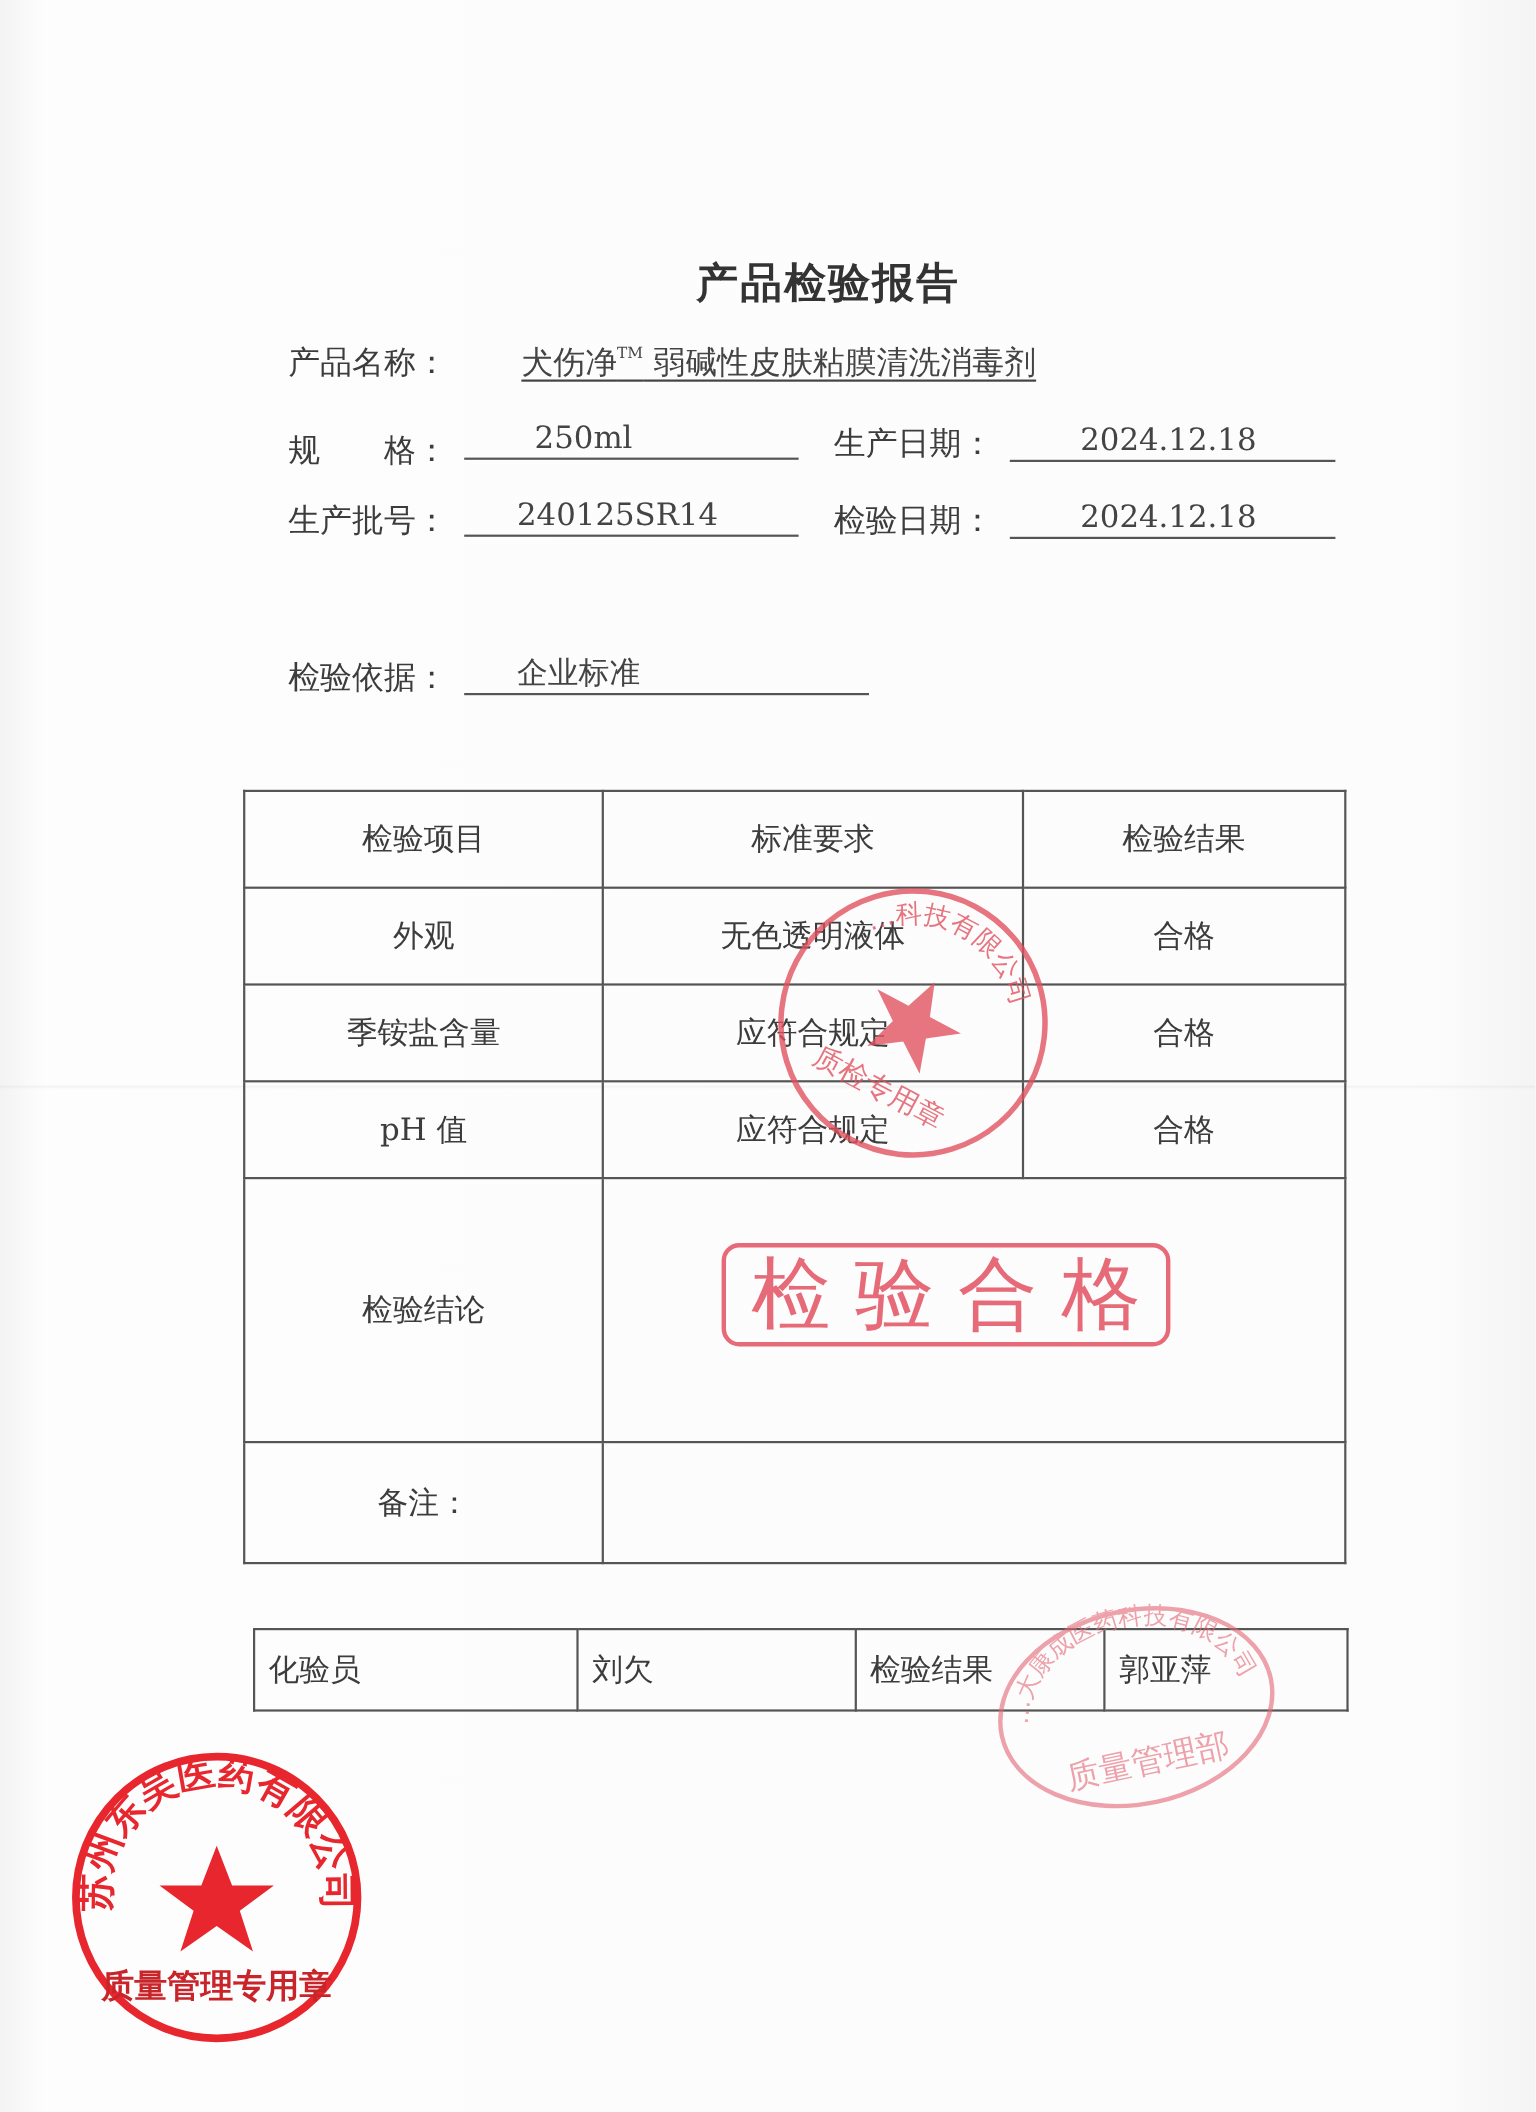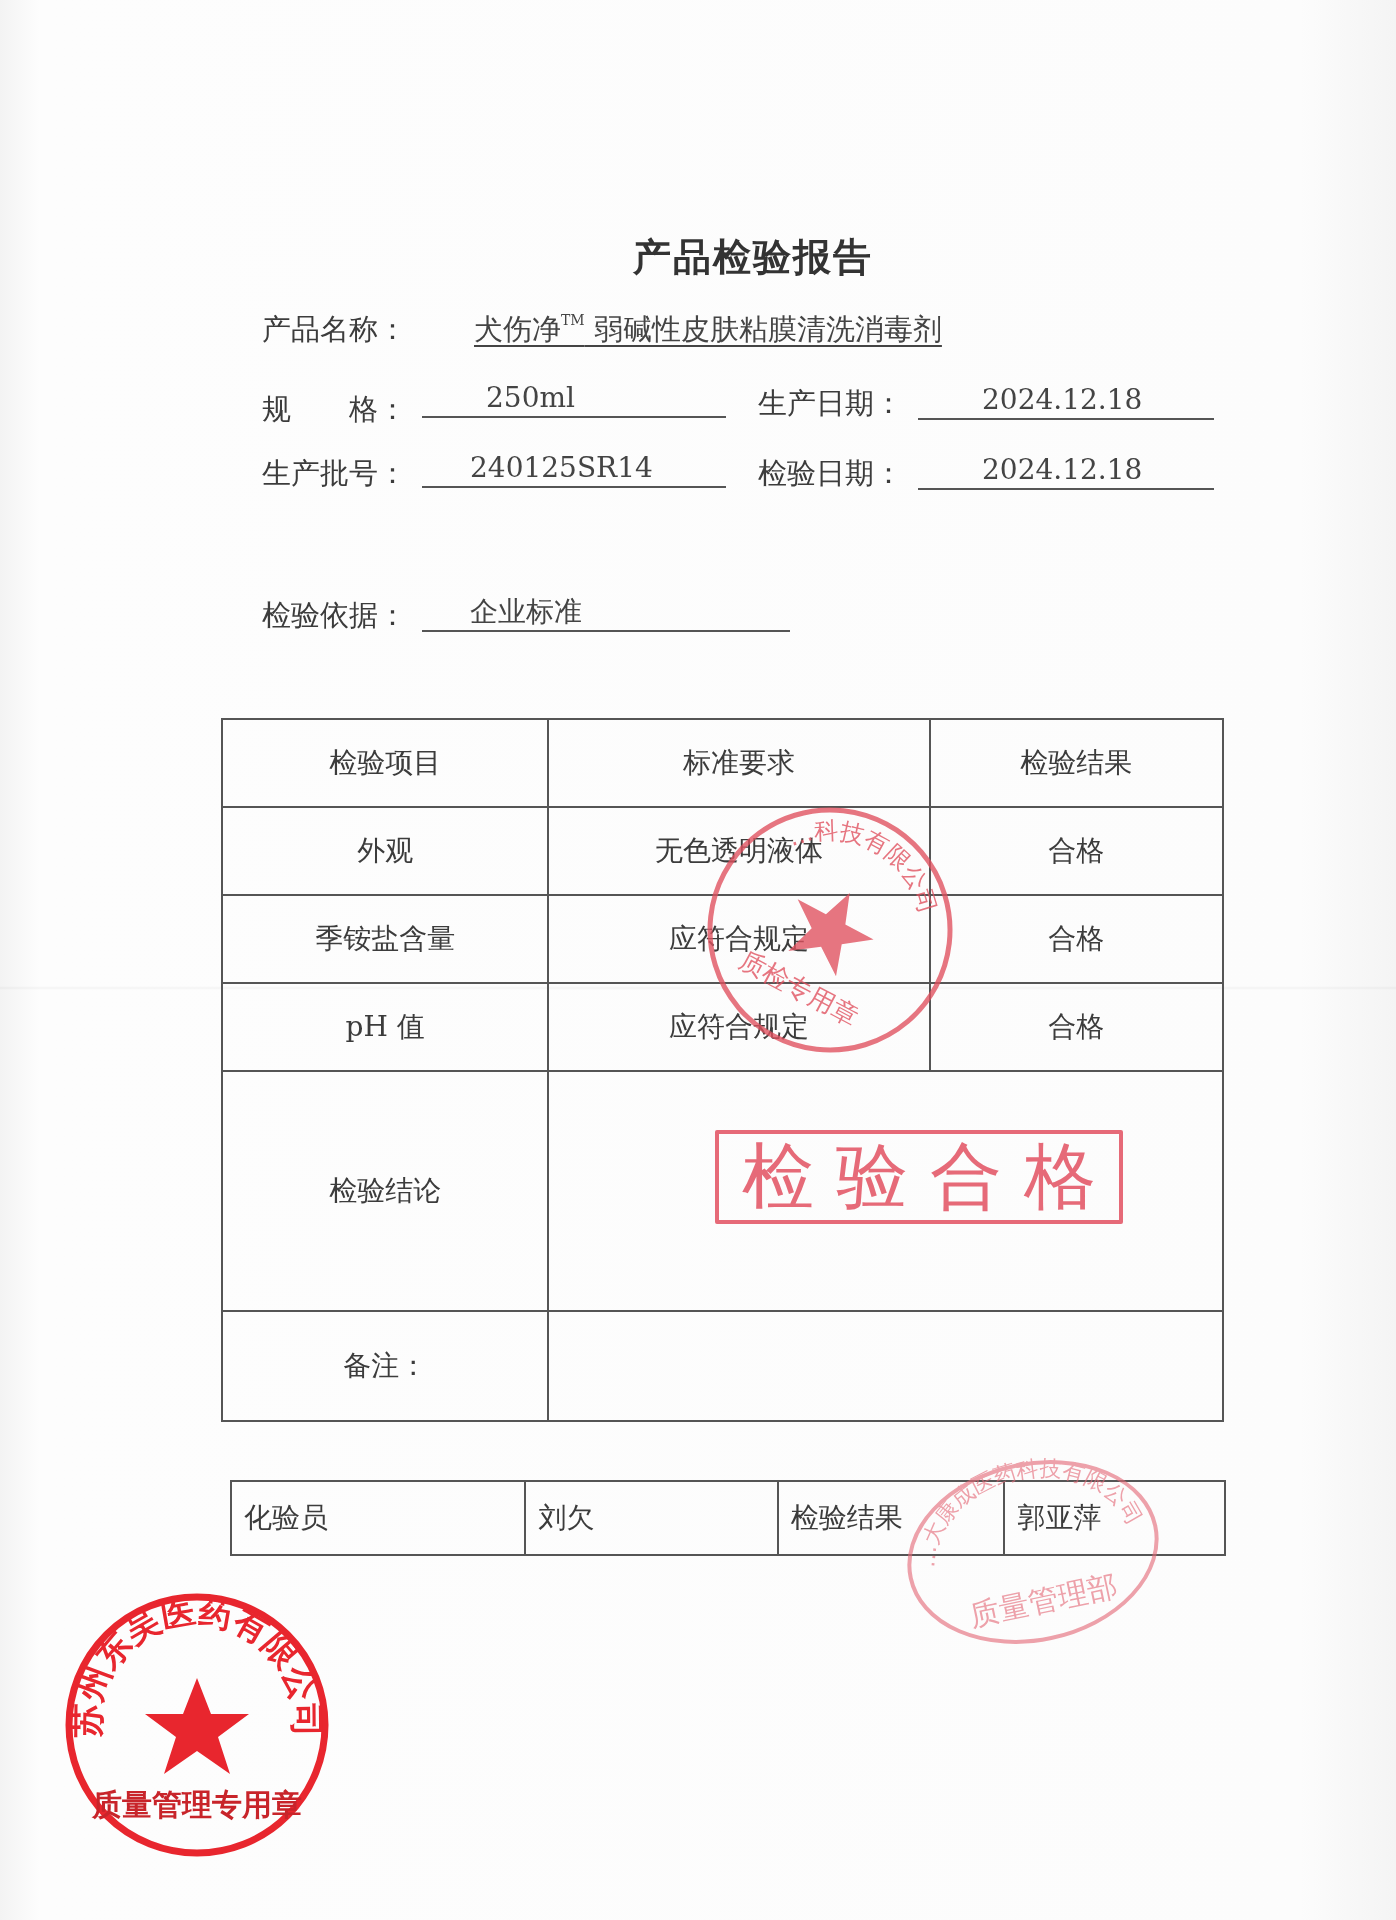--- a/index.html
+++ b/index.html
@@ -43,22 +43,22 @@
     border: 2px solid #555; text-align: center; vertical-align: middle; padding: 0;
   }
   table.sign {
     position: absolute; left: 230px; top: 1480px; width: 996px;
     border-collapse: collapse; font-size: 28px; color: #3c3c3c;
   }
   table.sign td {
     border: 2px solid #555; height: 72px; padding: 0 0 0 12px; text-align: left; vertical-align: middle;
   }
   .stamp-pass {
-    position: absolute; left: 715px; top: 1130px; width: 408px; height: 94px;
-    border: 4px solid rgba(226, 80, 96, 0.85); border-radius: 2px;
+    position: absolute; left: 656px; top: 1130px; width: 408px; height: 94px;
+    border: 4px solid rgba(226, 80, 96, 0.85); border-radius: 16px;
     display: flex; align-items: center; justify-content: center;
     color: rgba(226, 80, 96, 0.85); font-size: 72px; letter-spacing: 22px;
     font-family: "DejaVu Sans", "Liberation Sans", sans-serif;
     box-sizing: border-box; padding-left: 22px;
   }
   .seal { position: absolute; }
   .seal svg { display: block; }
 </style>
 </head>
 <body>

